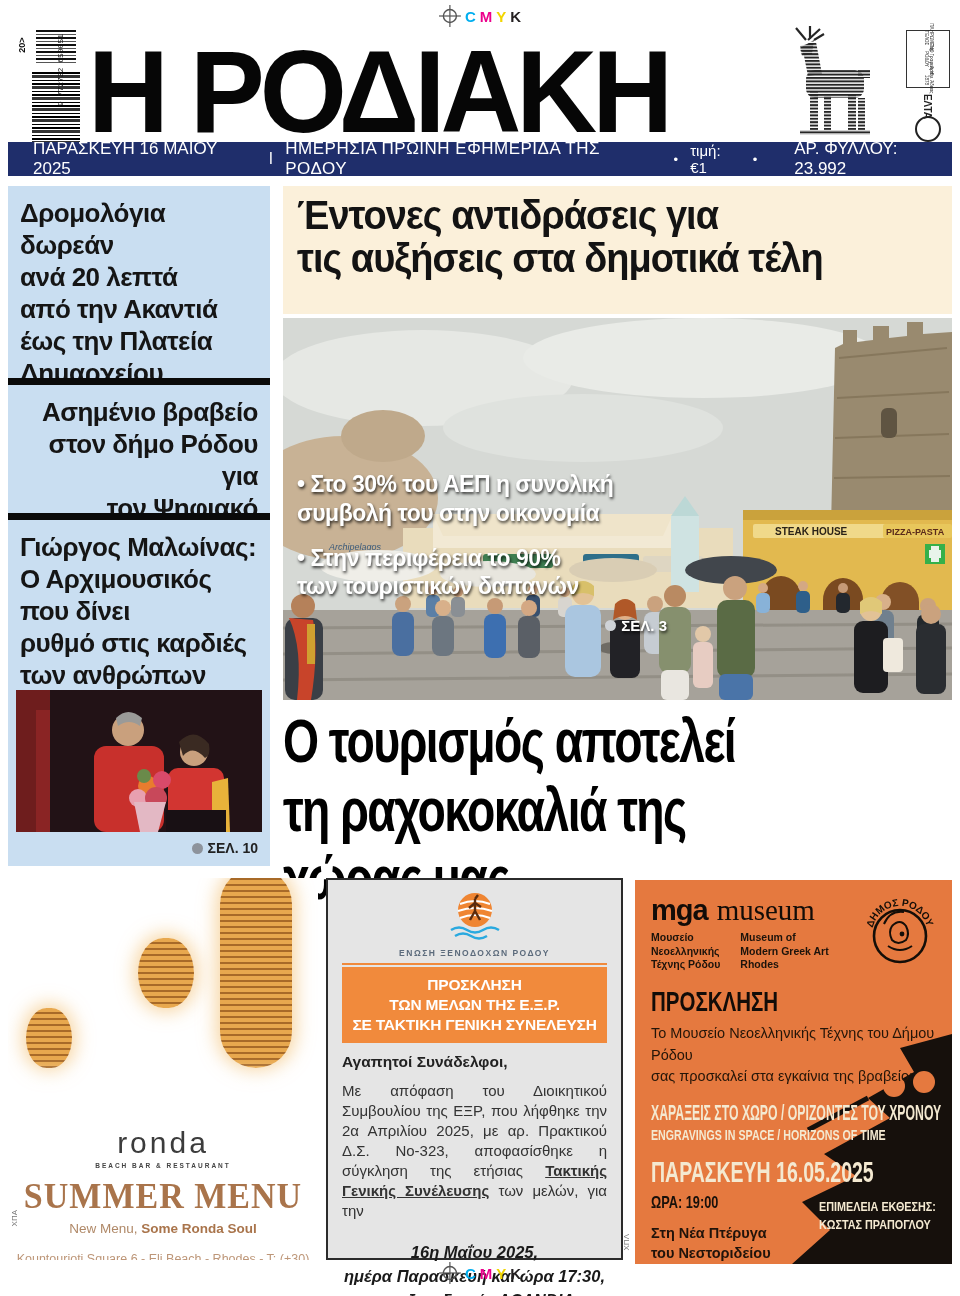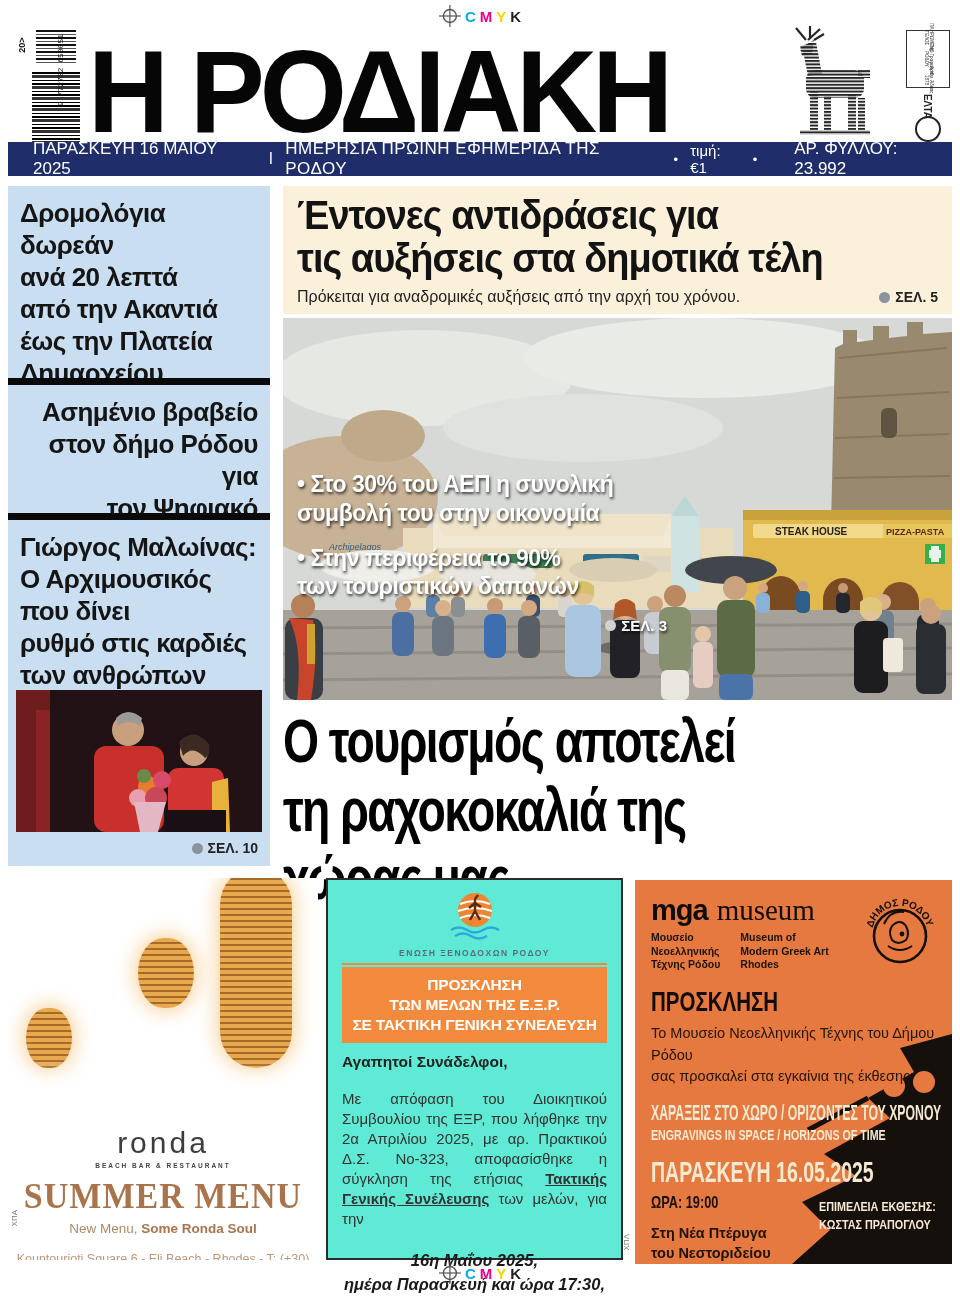--- a/index.html
+++ b/index.html
@@ -94,29 +94,29 @@
   .ronda-logo{font-size:30px;letter-spacing:3px;color:#3c3c3c;font-weight:400;}
   .ronda-tag{font-size:6.5px;letter-spacing:2px;color:#444;font-weight:bold;margin-top:2px;}
   .ronda-title{font-family:"Liberation Serif",serif;font-size:34px;font-weight:bold;color:#a9744b;
     letter-spacing:1px;margin-top:8px;transform:scaleY(1.08);}
   .ronda-sub{font-size:13.5px;color:#b08968;margin-top:6px;}
   .ronda-sub b{color:#a9744b;}
   .ronda-addr{font-size:12.5px;color:#bd9678;margin-top:16px;}
   .sidelabel{position:absolute;font-size:8px;color:#777;writing-mode:vertical-rl;transform:rotate(180deg);}
   .ronda-side{left:2px;bottom:34px;}
   
-  .ad-exr{position:absolute;left:326px;top:878px;width:297px;height:382px;background:#5eead4;
+  .ad-exr{position:absolute;left:326px;top:878px;width:297px;height:382px;background:#e5e5e5;
     border:2px solid #2b2b2b;box-sizing:border-box;padding:10px 14px;}
   .exr-logo{text-align:center;}
   .exr-org{font-size:8.5px;letter-spacing:1.5px;color:#5c6b7c;font-weight:bold;margin-top:2px;text-align:center;}
   .exr-rule{height:2px;background:#f08a3c;margin:5px 0 0;}
   .exr-banner{background:#f18a3c;color:#fff;font-weight:bold;font-size:15.5px;line-height:1.3;
     text-align:center;padding:8px 4px;margin-top:2px;white-space:pre-line;letter-spacing:-.2px;}
   .exr-salut{font-weight:bold;font-size:15.5px;color:#222;margin-top:10px;}
-  .exr-body{font-size:15px;line-height:1.33;color:#333;text-align:justify;margin-top:18px;}
+  .exr-body{font-size:15px;line-height:1.33;color:#333;text-align:justify;margin-top:10px;}
   .exr-body .u{text-decoration:underline;font-weight:bold;}
   .exr-dates{margin-top:20px;text-align:center;font-weight:bold;font-style:italic;font-size:16.5px;
     line-height:1.45;color:#1a1a1a;white-space:pre-line;}
   .exr-sigs{display:flex;justify-content:space-between;margin-top:16px;}
   .exr-sig{text-align:center;width:49%;}
   .exr-sig .name{font-size:12.5px;font-weight:bold;color:#111;}
   .exr-side{right:-10px;bottom:8px;left:auto;position:absolute;}
   
   .ad-mga{position:absolute;left:635px;top:880px;width:317px;height:384px;background:#e5793f;
     box-sizing:border-box;padding:14px 16px;overflow:hidden;color:#181008;}
@@ -261,27 +261,20 @@
         <span class="pdot"></span>
         <span>ΣΕΛ. 10</span>
       </div>
     </div>
   </div>
 
   <div class="main">
     <div class="creambox">
       <h1>Έντονες αντιδράσεις για
 τις αυξήσεις στα δημοτικά τέλη</h1>
-      <div class="cream-sub">
-        <span class="subtext">Πρόκειται για αναδρομικές αυξήσεις από την αρχή του χρόνου.</span>
-        <span class="pageref">
-          <span class="pdot"></span>
-          <span>ΣΕΛ. 5</span>
-        </span>
-      </div>
     </div>
 
     <div class="photo">
       <svg width="669" height="382" viewBox="0 0 669 382">
         <rect width="669" height="382" fill="#d6d9d5"></rect>
         <ellipse cx="140" cy="60" rx="150" ry="48" fill="#e6e8e4"></ellipse>
         <ellipse cx="420" cy="40" rx="180" ry="40" fill="#e9ebe7"></ellipse>
         <ellipse cx="300" cy="110" rx="140" ry="34" fill="#dfe2de"></ellipse>
 
         <path d="M548,210 L552,30 L560,26 L560,12 L574,12 L574,24 L590,22 L590,8 L606,8 L606,20 L624,18 L624,4 L640,4 L640,16 L669,14 L669,210 Z" fill="#998a6f"></path>
@@ -477,21 +470,21 @@
         </defs>
       <circle cx="42" cy="48" r="26" fill="none" stroke="#140e08" stroke-width="2.6"></circle>
       <path d="M34,38 q8,-8 14,0 q4,8 0,14 q-8,6 -14,0 q-4,-8 0,-14" fill="none" stroke="#140e08" stroke-width="2"></path>
       <circle cx="44" cy="46" r="2.4" fill="#140e08"></circle>
       <path d="M30,58 q12,8 24,0" fill="none" stroke="#140e08" stroke-width="2"></path>
       <path d="M26,36 q6,-14 20,-12" fill="none" stroke="#140e08" stroke-width="2"></path>
       <text font-size="10" font-weight="bold" fill="#140e08"><textPath href="#sealarc" startOffset="6">ΔΗΜΟΣ ΡΟΔΟΥ</textPath></text>
     </svg>
     <div class="mga-prosklisi">ΠΡΟΣΚΛΗΣΗ</div>
     <div class="mga-invite">Το Μουσείο Νεοελληνικής Τέχνης του Δήμου Ρόδου
-σας προσκαλεί στα εγκαίνια της έκθεσης:</div>
+σας προσκαλεί στα εγκαίνια της βραβείο:</div>
     <div class="mga-title-gr">ΧΑΡΑΞΕΙΣ ΣΤΟ ΧΩΡΟ / ΟΡΙΖΟΝΤΕΣ ΤΟΥ ΧΡΟΝΟΥ</div>
     <div class="mga-title-en">ENGRAVINGS IN SPACE / HORIZONS OF TIME</div>
     <div class="mga-date">ΠΑΡΑΣΚΕΥΗ 16.05.2025</div>
     <div class="mga-time">ΩΡΑ: 19:00</div>
     <div class="mga-venue">Στη Νέα Πτέρυγα
 του Νεστοριδείου
 Μελάθρου</div>
 
     <div class="mga-curator">ΕΠΙΜΕΛΕΙΑ ΕΚΘΕΣΗΣ:
 ΚΩΣΤΑΣ ΠΡΑΠΟΓΛΟΥ</div>

